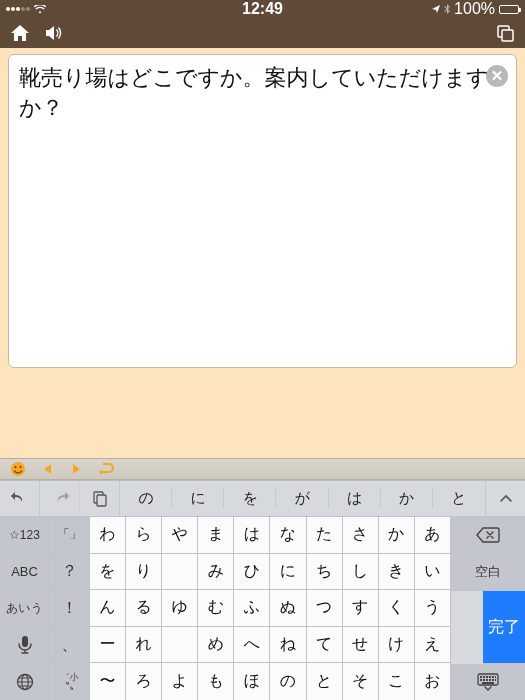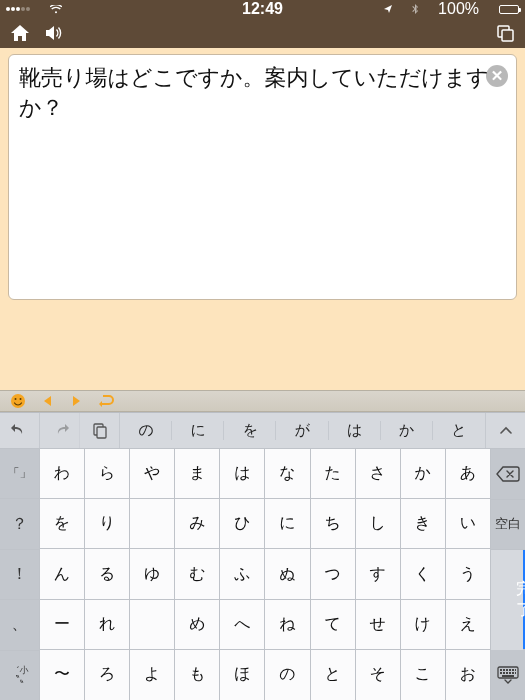--- a/index.html
+++ b/index.html
@@ -3,39 +3,39 @@
 <meta charset="utf-8">
 <style>
   * { box-sizing: border-box; margin: 0; padding: 0; }
   html, body { width: 525px; height: 700px; overflow: hidden; font-family: -apple-system, "Hiragino Sans", sans-serif; }
   body { background: #fde4bd; display: flex; flex-direction: column; }
 
   .status-bar {
     height: 18px; background: #5e4a37; color: #fff; font-size: 16px;
     display: flex; align-items: center; padding: 0 6px; justify-content: space-between;
   }
-  .status-left, .status-right { display: flex; align-items: center; gap: 20px; justify-content: center; }
+  .status-left, .status-right { display: flex; align-items: center; gap: 4px; justify-content: center; }
   .status-center { position: absolute; left: 0; right: 0; text-align: center; font-weight: 600; pointer-events: none;}
   .dots { display: inline-flex; gap: 1px; }
   .dot { width: 4px; height: 4px; border-radius: 50%; background: #fff; }
   .dot.dim { background: rgba(255,255,255,.35); }
   .battery { width: 20px; height: 9px; border: 1px solid #fff; border-radius: 2px; position: relative; }
   .battery::after { content:''; position:absolute; right:-3px; top:2px; width:2px; height:4px; background:#fff; border-radius:0 1px 1px 0;}
   .battery .fill { background:#fff; height:100%; width:100%; }
 
   .toolbar {
     height: 30px; background: #5e4a37; display:flex; align-items:center;
     justify-content:space-between; padding: 0 10px; color:#fff;
   }
   .toolbar-left { display:flex; gap:14px; align-items:center;}
   .icon { display:inline-flex; }
 
   .text-card {
     margin: 6px 8px 8px 8px; background:#fff; border:1px solid #c9b9a2; border-radius:6px;
-    height: 246px; padding: 8px 10px; font-size: 22px; line-height: 1.35; position: relative;
+    height: 314px; padding: 8px 10px; font-size: 22px; line-height: 1.35; position: relative;
     color:#111;
   }
   .clear-btn {
     position:absolute; top:10px; right:8px; width:22px; height:22px; border-radius:50%;
     background: rgba(0,0,0,.28); color:#fff; display:flex; align-items:center; justify-content:center;
     font-size:15px; font-weight:600;
   }
   .gap { flex: 0 0 82px; }
 
   .mini-bar {
@@ -53,21 +53,21 @@
   .sugg-ctrl svg { width:18px; height:18px; }
   .sugg-items { flex:1; display:flex; }
   .sugg-item { flex:1; display:flex; align-items:center; justify-content:center; font-size:15px; color:#222; position:relative;}
   .sugg-item:not(:last-child)::after{ content:''; position:absolute; right:0; top:8px; bottom:8px; width:1px; background:#c5c9cf;}
   .sugg-expand { width:40px; display:flex; align-items:center; justify-content:center; color:#555; border-left:1px solid #c5c9cf;}
 
   .key-grid { flex:1; display:flex; }
   .col-left { width:50px; display:flex; flex-direction:column; }
   .col-left2 { width:40px; display:flex; flex-direction:column; }
   .col-main { flex:1; display:flex; flex-direction:column; }
-  .col-right { width:34px; display:flex; flex-direction:column; }
+  .col-right { width:74px; display:flex; flex-direction:column; }
 
   .kcell {
     flex:1; display:flex; align-items:center; justify-content:center;
     border-right:1px solid #bfc3c9; border-bottom:1px solid #bfc3c9;
     font-size:16px; color:#111; background:#fbfbfc;
   }
   .kcell.gray { background:#c3c7cd; color:#333; }
   .kcell.side { background:#c3c7cd; color:#333; font-size:13px;}
   .kcell.small { font-size:12px; }
   .krow { flex:1; display:flex; }
@@ -199,20 +199,38 @@
       </div>
     <div class="sugg-expand">
       <svg width="14" height="14" viewBox="0 0 14 14">
           <path d="M2 9l5-5 5 5" stroke="#555" stroke-width="1.6" fill="none" stroke-linecap="round"></path>
         </svg>
     </div>
   </div>
 
   <div class="key-grid">
 
+    <div class="col-left">
+      <div class="kcell side small">☆123</div>
+      <div class="kcell side">ABC</div>
+      <div class="kcell side small">あいう</div>
+      <div class="kcell side">
+        <svg width="16" height="20" viewBox="0 0 16 20">
+            <rect x="5" y="1" width="6" height="11" rx="3" fill="#444"></rect>
+            <path d="M2 9a6 6 0 0012 0M8 15v3M5 18h6" stroke="#444" stroke-width="1.4" fill="none" stroke-linecap="round"></path>
+          </svg>
+      </div>
+      <div class="kcell side">
+        <svg width="18" height="18" viewBox="0 0 18 18">
+            <circle cx="9" cy="9" r="7.5" fill="none" stroke="#444" stroke-width="1.3"></circle>
+            <ellipse cx="9" cy="9" rx="3.2" ry="7.5" fill="none" stroke="#444" stroke-width="1.1"></ellipse>
+            <path d="M1.5 9h15M2.5 5h13M2.5 13h13" stroke="#444" stroke-width="1.1"></path>
+          </svg>
+      </div>
+    </div>
 
     <div class="col-left2">
       <div class="kcell gray small">「」</div>
       <div class="kcell gray">？</div>
       <div class="kcell gray">！</div>
       <div class="kcell gray">、</div>
       <div class="kcell gray small" style="flex-direction:column;line-height:1">
         <span style="font-size:9px">゛小</span>
         <span style="font-size:9px">〝〟</span>
       </div>

